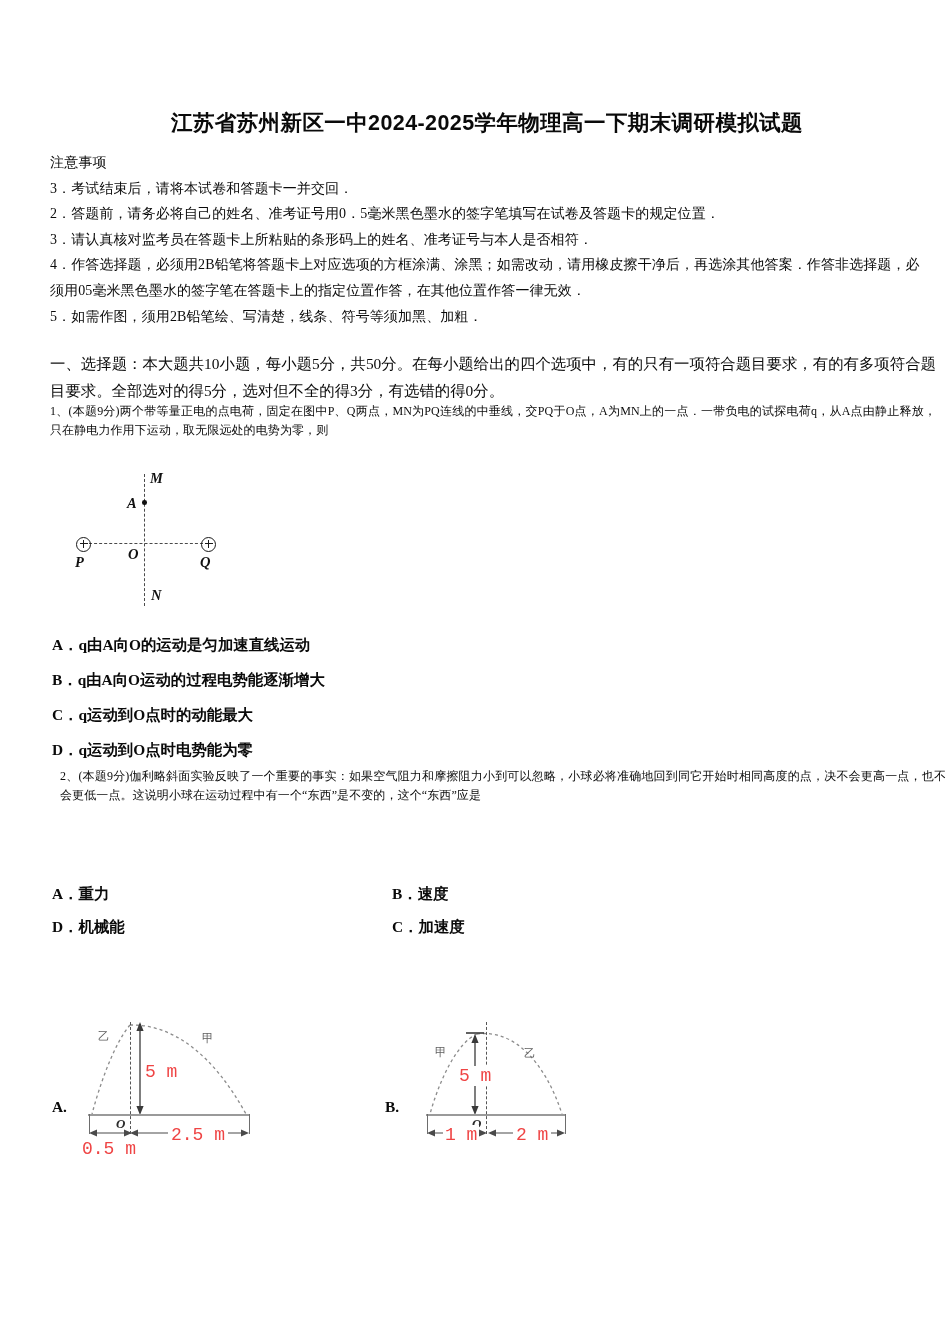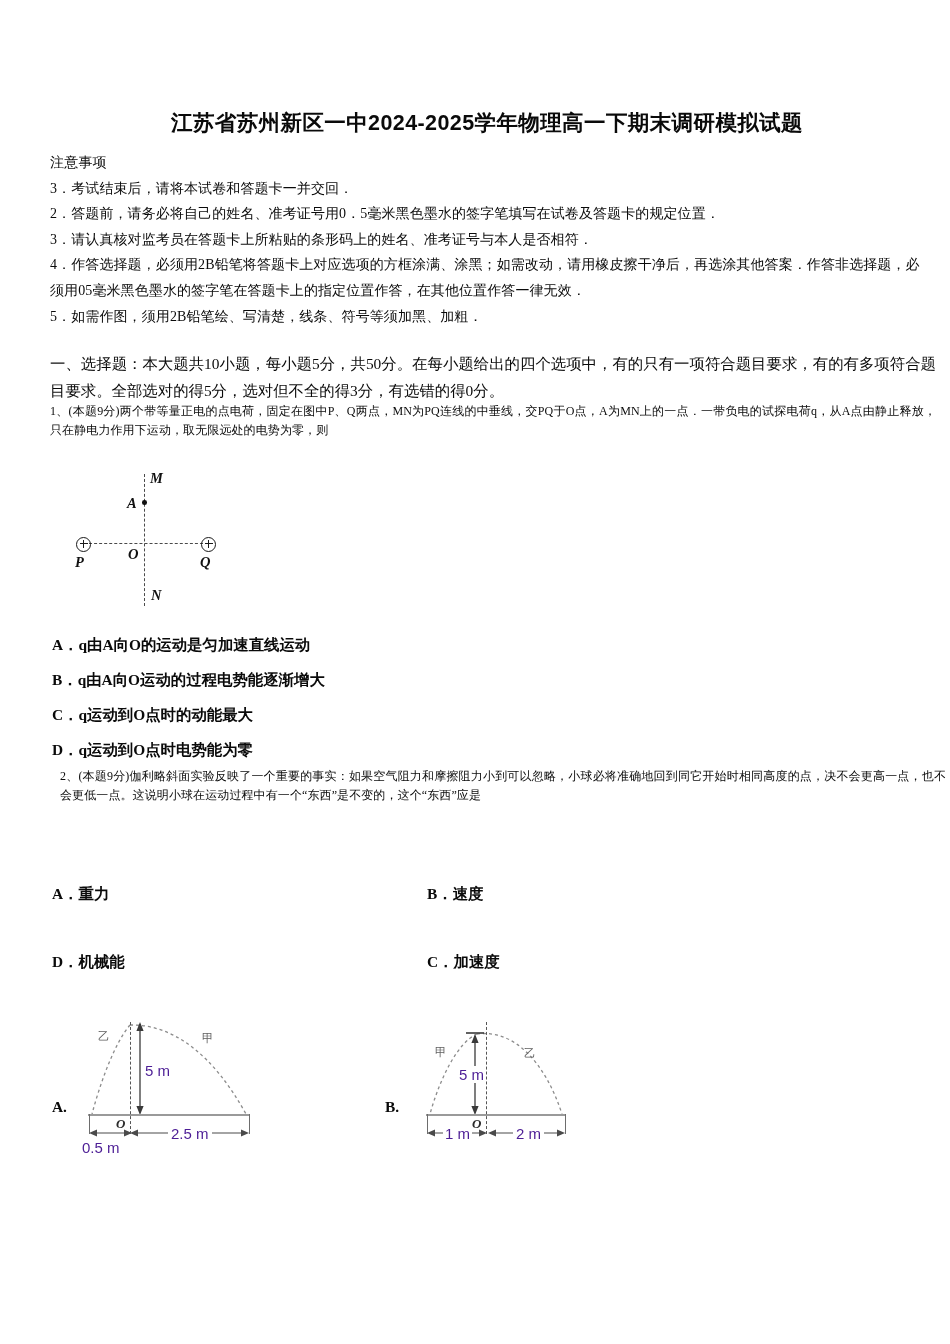--- a/index.html
+++ b/index.html
@@ -86,21 +86,20 @@
     left: 40px;
     top: 877px;
     width: 560px;
     font-size: 15.4px;
     font-weight: bold;
     line-height: 33px;
   }
   .q2-opts .grid {
     display: grid;
     grid-template-columns: 340px auto;
-    gap: 35px;
   }
 
   
   .fig1 {
     position: absolute;
     left: 20px;
     top: 468px;
     width: 250px;
     height: 145px;
   }
@@ -195,23 +194,23 @@
   }
   .trajfig svg { position: absolute; left: 0; top: 0; overflow: visible; }
   .trajfig .tlabel {
     position: absolute;
     font-size: 11.5px;
     color: #5f5f5f;
     font-family: "Liberation Sans", sans-serif;
   }
   .trajfig .mlabel {
     position: absolute;
-    font-size: 15px;
-    color: #4c1d95;
-    font-family: Liberation Sans, sans-serif;
+    font-size: 18px;
+    color: #ef4444;
+    font-family: Liberation Mono, monospace;
     white-space: nowrap;
   }
   .trajfig .olabel {
     position: absolute;
     font-size: 13px;
     font-style: italic;
     font-weight: bold;
     color: #2b2b2b;
   }
   .trajfig .tick {

